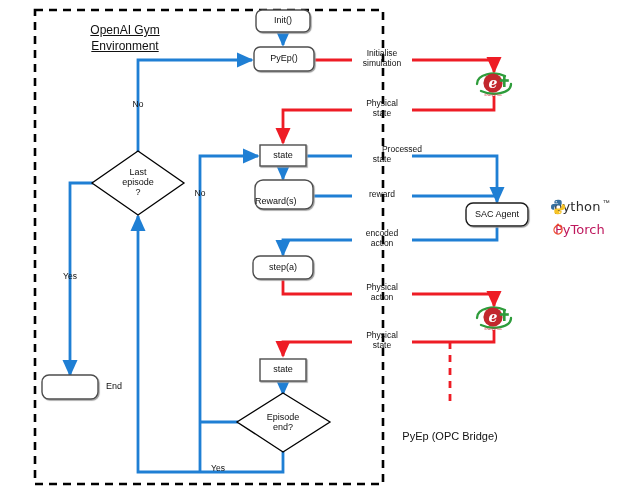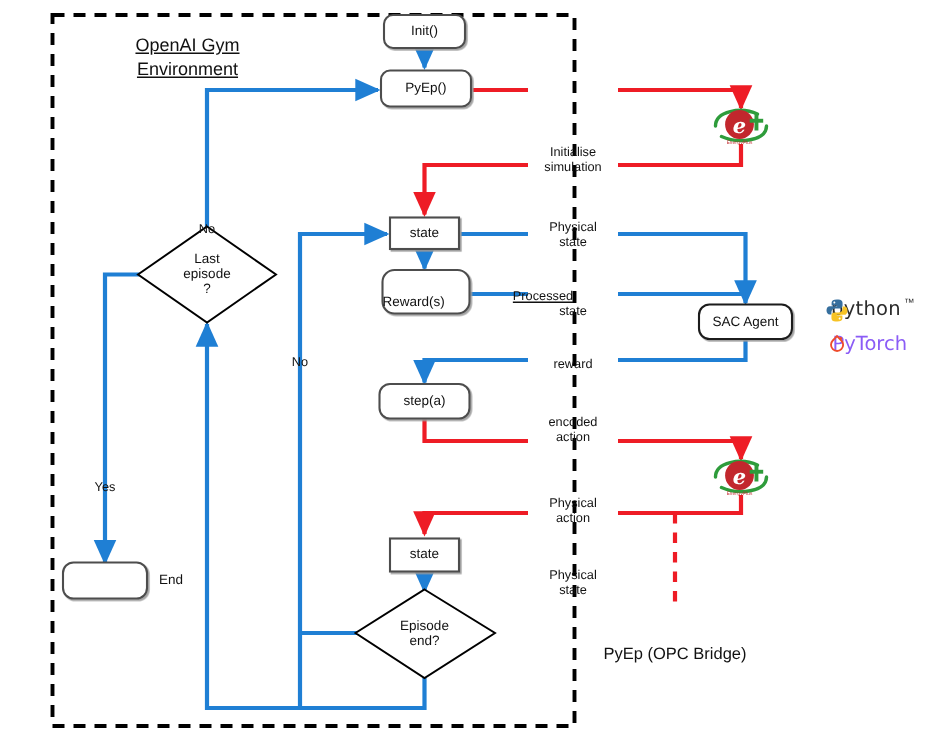--- a/index.html
+++ b/index.html
@@ -3,28 +3,28 @@
 <meta charset="utf-8">
 <style>
   html,body{margin:0;padding:0;background:#ffffff;}
   body{width:618px;height:498px;overflow:hidden;
        font-family:"Liberation Sans","DejaVu Sans",sans-serif;}
   #canvas{position:relative;width:618px;height:498px;background:#fff;}
   svg{position:absolute;left:0;top:0;}
   .lbl{position:absolute;text-align:center;color:#111;line-height:1.15;
        font-family:"Liberation Sans","DejaVu Sans",sans-serif;}
   .node-label{font-size:9px;}
-  .edge-label{font-size:8.5px;margin-top:48px;}
+  .edge-label{font-size:8.5px;}
   .title-label{font-size:12px;text-align:center;line-height:1.35;text-decoration:underline;}
   .big-label{font-size:11px;}
   .logo{position:absolute;}
   .py-row{position:absolute;display:flex;align-items:center;gap:4px;margin-left:12px;}
   .py-text{font-size:13px;color:#2b2b2b;letter-spacing:.2px;
            font-family:"DejaVu Sans",sans-serif;}
-  .pt-text{font-size:13px;color:#8b5cf6;
+  .pt-text{font-size:13px;color:#be185d;
            font-family:"DejaVu Sans",sans-serif;}
 </style>
 </head>
 <body>
 
 <div id="canvas">
 
   <svg width="618" height="498">
     <defs>
       <marker id="arrowBlue" markerWidth="7" markerHeight="7" refX="5.4" refY="3" orient="auto" markerUnits="strokeWidth">
@@ -134,21 +134,21 @@
 
   <div class="lbl node-label" style="left:253px;top:412px;width:60px;">Episode</div>
   <div class="lbl node-label" style="left:253px;top:422px;width:60px;">end?</div>
 
   <div class="lbl edge-label" style="left:352px;top:49px;width:60px;">Initialise</div>
   <div class="lbl edge-label" style="left:352px;top:59px;width:60px;">simulation</div>
 
   <div class="lbl edge-label" style="left:352px;top:99px;width:60px;">Physical</div>
   <div class="lbl edge-label" style="left:352px;top:109px;width:60px;">state</div>
 
-  <div class="lbl edge-label" style="left:332px;top:145px;width:60px;text-decoration:underline;">Processed</div>
+  <div class="lbl edge-label" style="left:372px;top:145px;width:60px;">Processed</div>
   <div class="lbl edge-label" style="left:352px;top:155px;width:60px;">state</div>
 
   <div class="lbl edge-label" style="left:352px;top:190px;width:60px;">reward</div>
 
   <div class="lbl edge-label" style="left:352px;top:229px;width:60px;">encoded</div>
   <div class="lbl edge-label" style="left:352px;top:239px;width:60px;">action</div>
 
   <div class="lbl edge-label" style="left:352px;top:283px;width:60px;">Physical</div>
   <div class="lbl edge-label" style="left:352px;top:293px;width:60px;">action</div>
 

